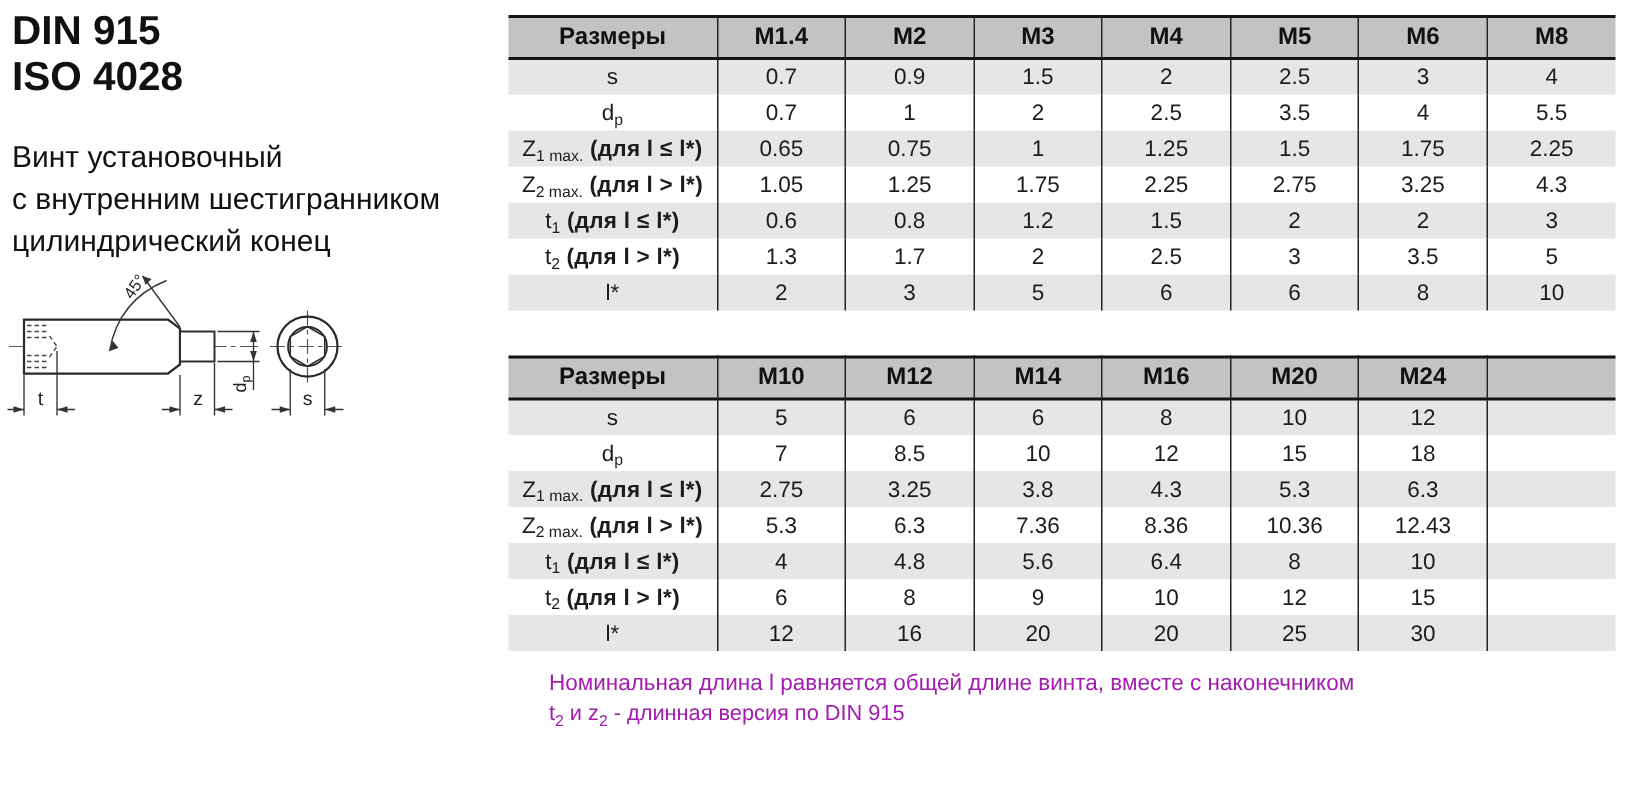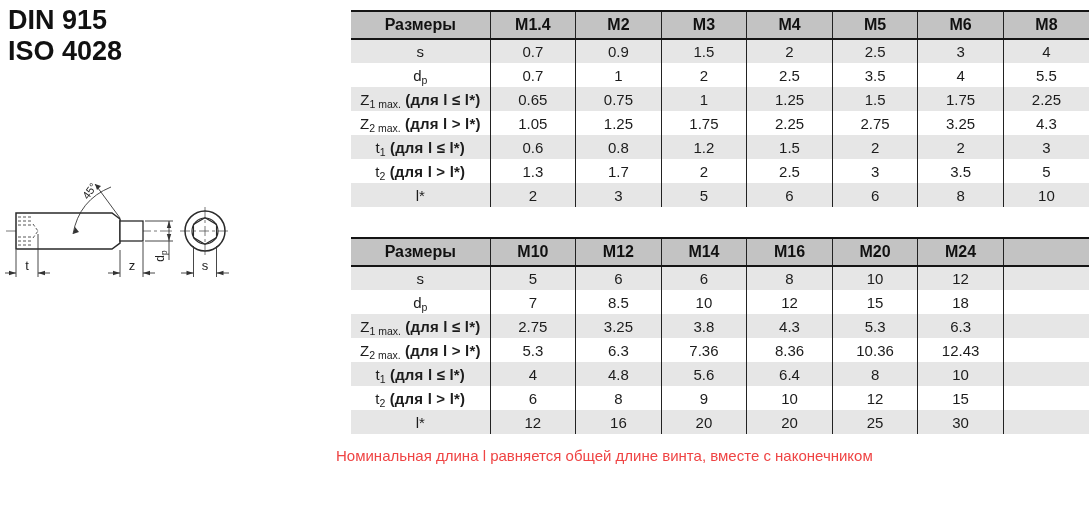--- a/index.html
+++ b/index.html
@@ -6,45 +6,50 @@
   html,body { background:#fff; }
   body {
     width:1089px; height:526px; position:relative; overflow:hidden;
     font-family:"Liberation Sans", sans-serif; color:#1a1a1a;
   }
   .left-panel { position:absolute; left:8px; top:5px; width:335px; }
   .std-title { font-size:27px; font-weight:700; line-height:31px; color:#111; }
   .description { margin-top:24px; font-size:20px; line-height:28px; color:#111; }
   .drawing-wrap { position:absolute; left:2px; top:180px; }
 
-  .tables-wrap { position:absolute; left:351px; top:10px; width:738px; }
+  .tables-wrap { position:absolute; left:339px; top:10px; width:738px; }
   table { border-collapse:collapse; table-layout:fixed; width:738px; }
   table + table { margin-top:30px; }
   col.col-label { width:139px; }
   col.col-size { width:85.5px; }
   thead tr { background:#c3c3c3; border-top:2px solid #141414; border-bottom:2px solid #141414; }
   th { font-size:16px; font-weight:700; height:28px; text-align:center; color:#111; }
   td { font-size:15px; height:24px; text-align:center; color:#1c1c1c; }
   th + th, td + td { border-left:1px solid #222; }
   tbody tr.stripe { background:#e6e6e6; }
   .sub { font-size:10.5px; position:relative; top:3.5px; }
   .lbl-rest { letter-spacing:0.2px;font-weight:bold; }
 
-  .notes { position:absolute; left:336px; top:446px; width:720px; color:#ef4444; }
+  .notes { position:absolute; left:366px; top:446px; width:720px; color:#a21caf; }
   .note-main { font-size:15px; line-height:20px; }
   .note-ver { font-size:14.5px; line-height:21px; }
   .note-ver.first { margin-top:12px; }
   svg text { font-family:"Liberation Sans", sans-serif; fill:#222; }
 </style>
 </head>
 <body>
 
 <div class="left-panel">
   <div class="std-title">DIN 915</div>
   <div class="std-title">ISO 4028</div>
+  <div class="description">
+    <div>Винт установочный</div>
+    <div>с внутренним шестигранником</div>
+    <div>цилиндрический конец</div>
+  </div>
 </div>
 
 <div class="drawing-wrap">
   <svg width="250" height="115" viewBox="0 0 250 115">
     <defs></defs>
 
     <path d="M4,51 H170" stroke="#555" stroke-width="0.8" stroke-dasharray="13 3 3 3" fill="none"></path>
 
     <path d="M14,33 H110 L118,39 V63 L110,69 H14 Z" stroke="#2a2a2a" stroke-width="1.5" fill="#fff"></path>
 
@@ -309,13 +314,14 @@
           <td>25</td>
           <td>30</td>
           <td></td>
         </tr>
       </tbody>
     </table>
 </div>
 
 <div class="notes">
   <div class="note-main">Номинальная длина l равняется общей длине винта, вместе с наконечником</div>
+  <div class="note-ver"><span>t</span><span class="sub">2</span><span> и </span><span>z</span><span class="sub">2</span><span> - длинная версия по DIN 915</span></div>
 </div>
 
 </body></html>

